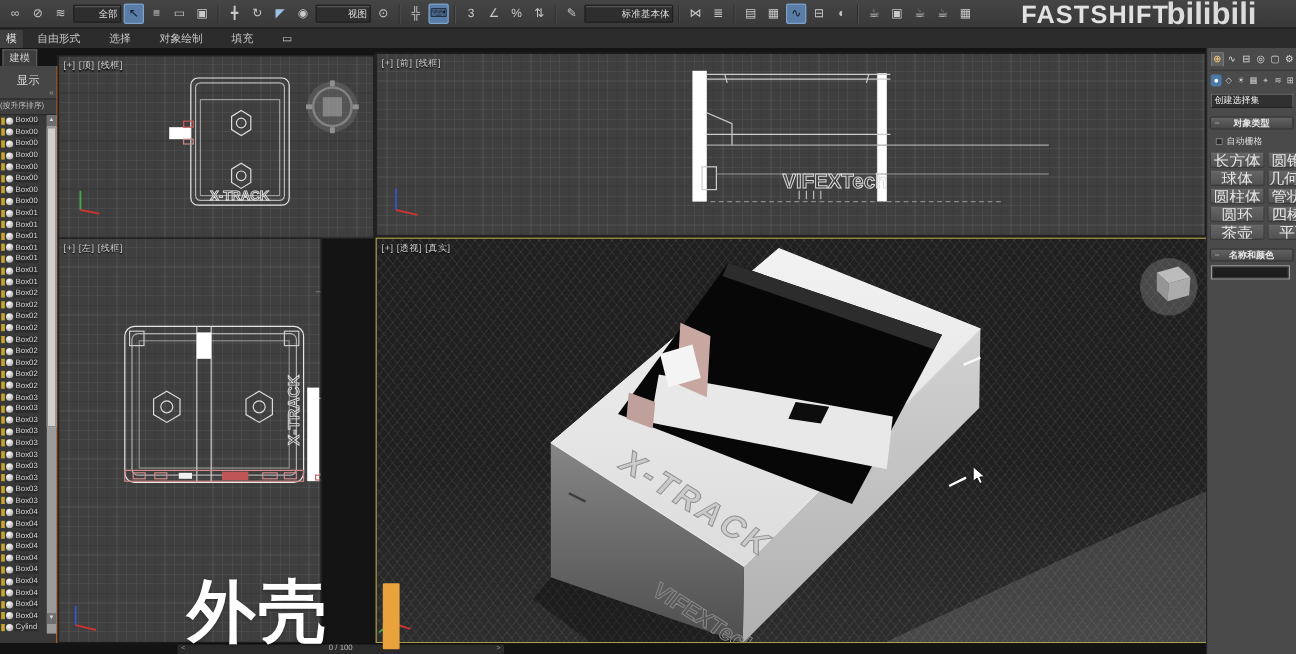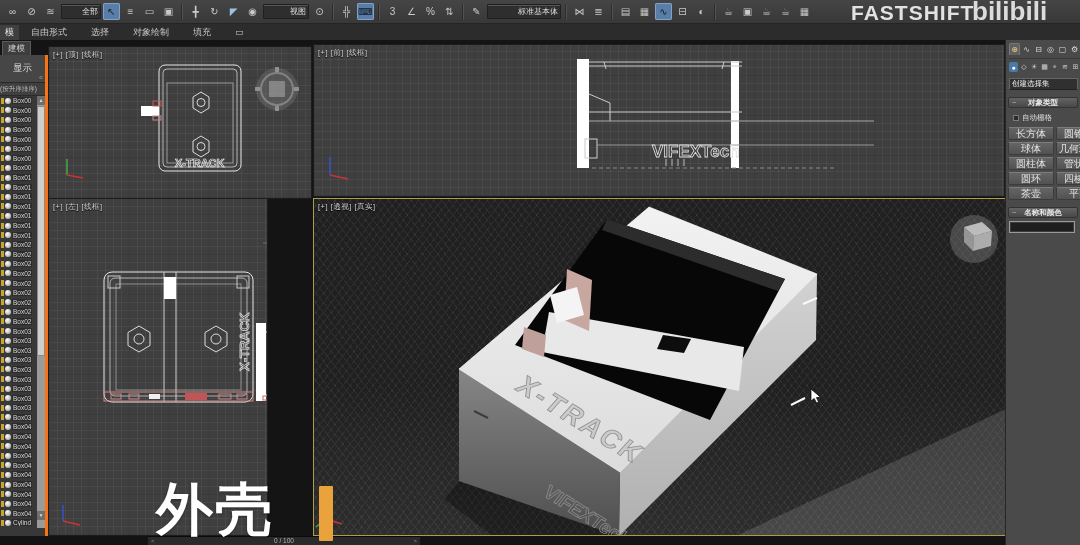--- a/index.html
+++ b/index.html
@@ -22,21 +22,21 @@
 
   
   #ribbon{position:absolute;left:0;top:24px;width:1080px;height:16px;background:#2c2c2c;
     display:flex;align-items:center;}
   .rtab{font-size:9px;color:#c6c6c6;padding:1px 12px;white-space:nowrap;}
   .rtab.active{background:#3f3f3f;color:#e8e8e8;padding:1px 5px;}
   #modelingChip{position:absolute;left:2px;top:41px;font-size:8.5px;color:#cfcfcf;background:#3d3d3d;
     border:1px solid #5a5a5a;border-bottom:none;padding:1px 5px;}
 
   
-  #explorer{position:absolute;left:0;top:55px;width:48px;height:481px;background:#383838;border-right:3px solid #f97316;}
+  #explorer{position:absolute;left:0;top:55px;width:48px;height:481px;background:#383838;border-right:1px solid #f97316;}
   #expHeader{position:relative;height:28px;background:#464646;border-bottom:1px solid #282828;
     color:#d5d5d5;font-size:9.5px;text-align:center;line-height:26px;}
   #expHeader .chev{position:absolute;right:2px;bottom:0;font-size:7px;color:#999;line-height:8px;}
   #expSort{height:13px;background:#3f3f3f;border-bottom:1px solid #2a2a2a;color:#bdbdbd;font-size:6.5px;
     line-height:12px;white-space:nowrap;overflow:hidden;}
   #expList{position:absolute;left:0;top:41px;width:40px;height:432px;overflow:hidden;}
   .xrow{display:flex;align-items:center;height:9.6px;padding-left:1px;}
   .xrow .ic1{width:3px;height:6px;background:#c7a52e;margin-right:1px;flex:none;}
   .xrow .ic2{width:6px;height:6px;border-radius:50%;background:radial-gradient(circle at 35% 30%,#fff,#999);
     margin-right:1px;flex:none;}
@@ -86,21 +86,21 @@
   #cpDropdown{margin:6px 0 0 3px;width:69px;height:12px;background:#303030;border:1px solid #666;
     border-bottom-color:#222;color:#eee;font-size:7.5px;line-height:10px;padding-left:2px;white-space:nowrap;overflow:hidden;}
   .rollout{position:relative;margin:7px 0 0 2px;width:70px;height:11px;background:linear-gradient(#636363,#484848);
     border:1px solid #333;border-radius:2px;color:#e8e8e8;font-size:7.5px;font-weight:bold;text-align:center;line-height:10px;}
   .rollout .minus{position:absolute;left:3px;top:0;font-weight:normal;color:#bbb;}
   #cpAutogrid{margin:5px 0 0 7px;font-size:7.5px;color:#ddd;display:flex;align-items:center;}
   #cpAutogrid .cb{width:6px;height:6px;background:#2b2b2b;border:1px solid #7a7a7a;margin-right:3px;flex:none;}
   #cpGrid{margin:4px 0 0 2px;}
   .cprow{display:flex;gap:2px;margin-bottom:2px;}
   .cpbtn{width:46px;height:13px;flex:none;background:linear-gradient(#656565,#525252);border:1px solid #3b3b3b;
-    border-top-color:#7c7c7c;border-radius:2px;color:#e5e5e5;font-size:10px;text-align:center;line-height:11px;
+    border-top-color:#7c7c7c;border-radius:2px;color:#e5e5e5;font-size:13px;text-align:center;line-height:11px;
     white-space:nowrap;overflow:hidden;}
   #cpNameField{margin:3px 0 0 3px;width:66px;height:12px;background:#1e1e1e;border:1px solid #999;
     box-shadow:inset 0 0 0 1px #3c3c3c;}
 
   
   #fastshift{position:absolute;left:851px;top:1px;font-size:21px;font-weight:bold;color:#e2e2e2;
     letter-spacing:1px;z-index:20;}
   #bilibili{position:absolute;left:972px;top:-4px;font-size:26px;font-weight:800;color:#dcdcdc;z-index:20;}
   #caption{position:absolute;left:156px;top:472px;font-size:57px;font-weight:600;color:#fff;
     letter-spacing:2px;z-index:30;text-shadow:0 1px 3px rgba(0,0,0,.35);}

